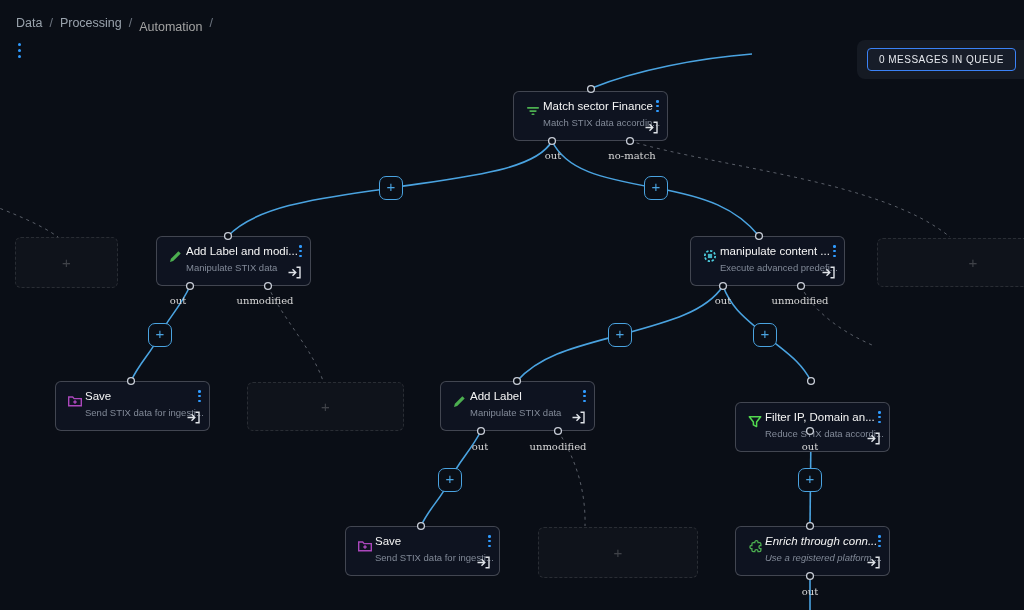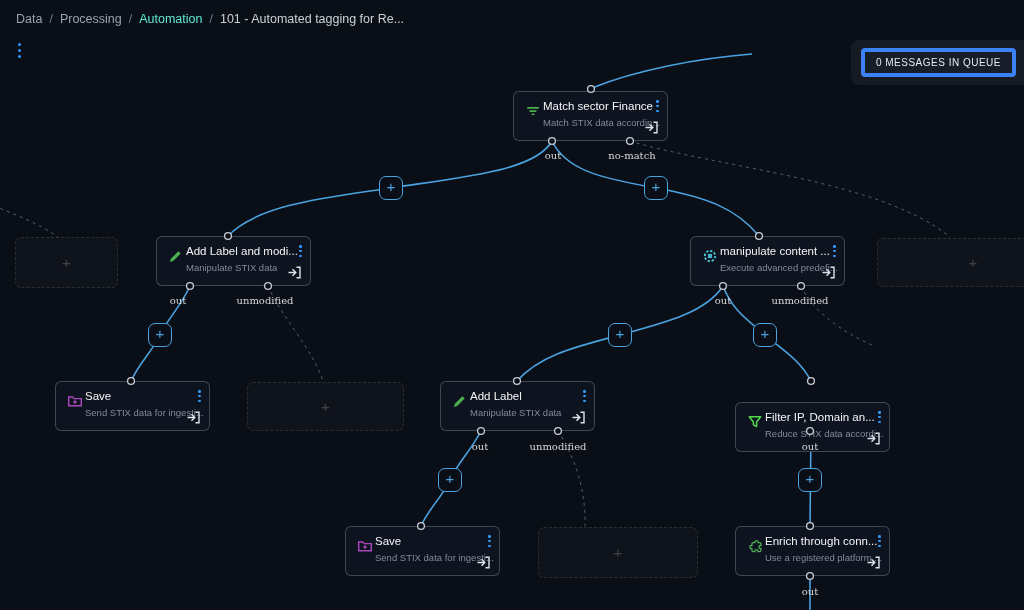--- a/index.html
+++ b/index.html
@@ -5,38 +5,38 @@
   html,body{margin:0;padding:0;}
   body{
     width:1024px;height:610px;position:relative;overflow:hidden;
     background:#0a0e16;color:#fff;
     font-family:"Liberation Sans",sans-serif;
   }
   
   .breadcrumb{position:absolute;left:16px;top:12px;font-size:12.5px;display:flex;gap:7px;align-items:center;white-space:nowrap;}
   .bc-item{color:#9aa3ad;}
   .bc-sep{color:#6d7580;}
-  .bc-link{color:#5eead4;}
+  .bc-link{color:#a3a3a3;margin-top:8px;}
   .bc-current{color:#ccd1d8;}
   .title-row{position:absolute;left:16px;top:40px;display:flex;align-items:center;gap:14px;}
   .page-title{font-size:19.5px;font-weight:500;letter-spacing:.3px;color:#f2f2f2;white-space:nowrap;}
   .dots3{display:flex;flex-direction:column;align-items:center;cursor:pointer;padding:2px;}
   .dots3 i{width:3px;height:3px;border-radius:50%;background:#2f9bff;display:block;margin:1.4px 0;}
   .status-badge{
     font-size:11px;letter-spacing:.4px;color:#63c06a;
     background:rgba(96,175,100,.10);border:1px solid rgba(96,175,100,.35);
     border-radius:4px;padding:5px 12px;white-space:nowrap;margin-left:8px;
   }
   .queue-panel{
     position:absolute;right:-14px;top:40px;background:#151a23;
     border-radius:8px;padding:8px 22px 8px 10px;
   }
   .queue-btn{
     font-size:10px;letter-spacing:.5px;color:#e6e9ee;background:#171d29;
-    border:4px solid #3b82f6;border-radius:4px;padding:5px 11px;white-space:nowrap;cursor:pointer;
+    border:1px solid #3b82f6;border-radius:4px;padding:5px 11px;white-space:nowrap;cursor:pointer;
   }
   
   svg.layer{position:absolute;left:0;top:0;pointer-events:none;}
   
   .ghost{
     position:absolute;border:1px dashed rgba(255,255,255,.11);
     background:rgba(255,255,255,.025);border-radius:6px;
     display:flex;align-items:center;justify-content:center;
   }
   .ghost span{color:rgba(255,255,255,.20);font-size:15px;font-weight:300;}
@@ -248,21 +248,21 @@
       <i></i>
     </div>
   <div class="ngoto">
     <svg width="15" height="15" viewBox="0 0 15 15" fill="none" stroke="#dfe3e8" stroke-width="1.4">
         <path d="M1.5 7.5h7M5.5 4.2l3.3 3.3-3.3 3.3"></path>
         <path d="M9.5 2.2H13v10.6H9.5"></path>
       </svg>
   </div>
 </div>
 
-<div class="node" style="left:735px;top:526px;">
+<div class="node" style="left:735px;top:526px;font-style:italic;">
   <span class="nicon">
     <svg width="16" height="16" viewBox="0 0 16 16">
         <path d="M9.4 2.6c.9 0 1.6.7 1.6 1.6v.4h1.6c.7 0 1.3.6 1.3 1.3v1.6h-.4a1.6 1.6 0 0 0 0 3.2h.4v1.6c0 .7-.6 1.3-1.3 1.3h-1.6v-.4a1.6 1.6 0 0 0-3.2 0v.4H6.2c-.7 0-1.3-.6-1.3-1.3v-1.6h-.4a1.6 1.6 0 0 1 0-3.2h.4V6c0-.7.6-1.3 1.3-1.3h1.6v-.4c0-.9.7-1.6 1.6-1.6z" fill="none" stroke="#4caf50" stroke-width="1.3"></path>
       </svg>
   </span>
   <div class="ntitle">Enrich through conn...</div>
   <div class="nsub">Use a registered platform ...</div>
   <div class="nmenu">
       <i></i>
       <i></i>
@@ -318,21 +318,20 @@
 <div class="elabel" style="left:810px;top:441px;">out</div>
 <div class="elabel" style="left:810px;top:586px;">out</div>
 
 <div class="breadcrumb">
   <span class="bc-item">Data</span>
   <span class="bc-sep">/</span>
   <span class="bc-item">Processing</span>
   <span class="bc-sep">/</span>
   <span class="bc-link">Automation</span>
   <span class="bc-sep">/</span>
-  <span class="bc-current">101 - Automated tagging for Re...</span>
 </div>
 
 <div class="title-row">
   <span class="dots3">
       <i></i>
       <i></i>
       <i></i>
     </span>
 </div>
 

